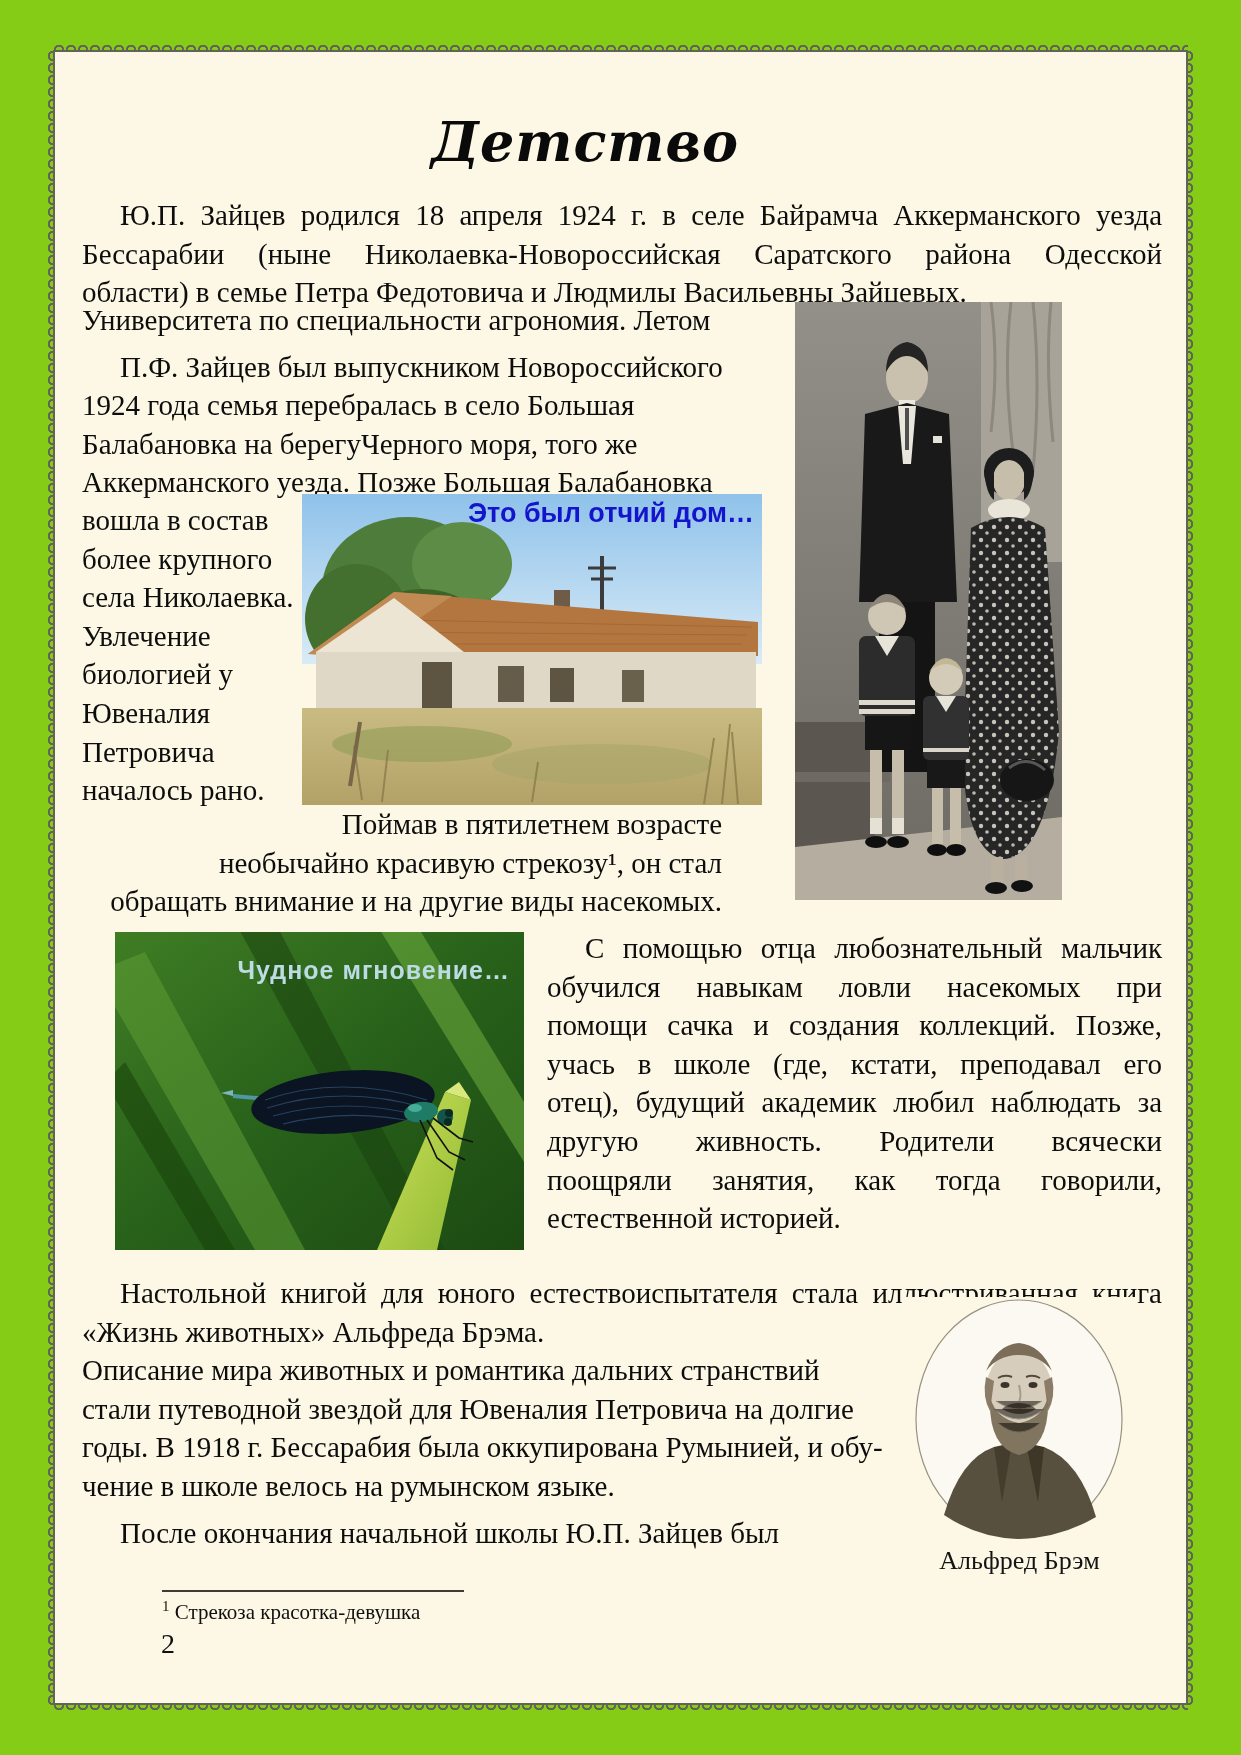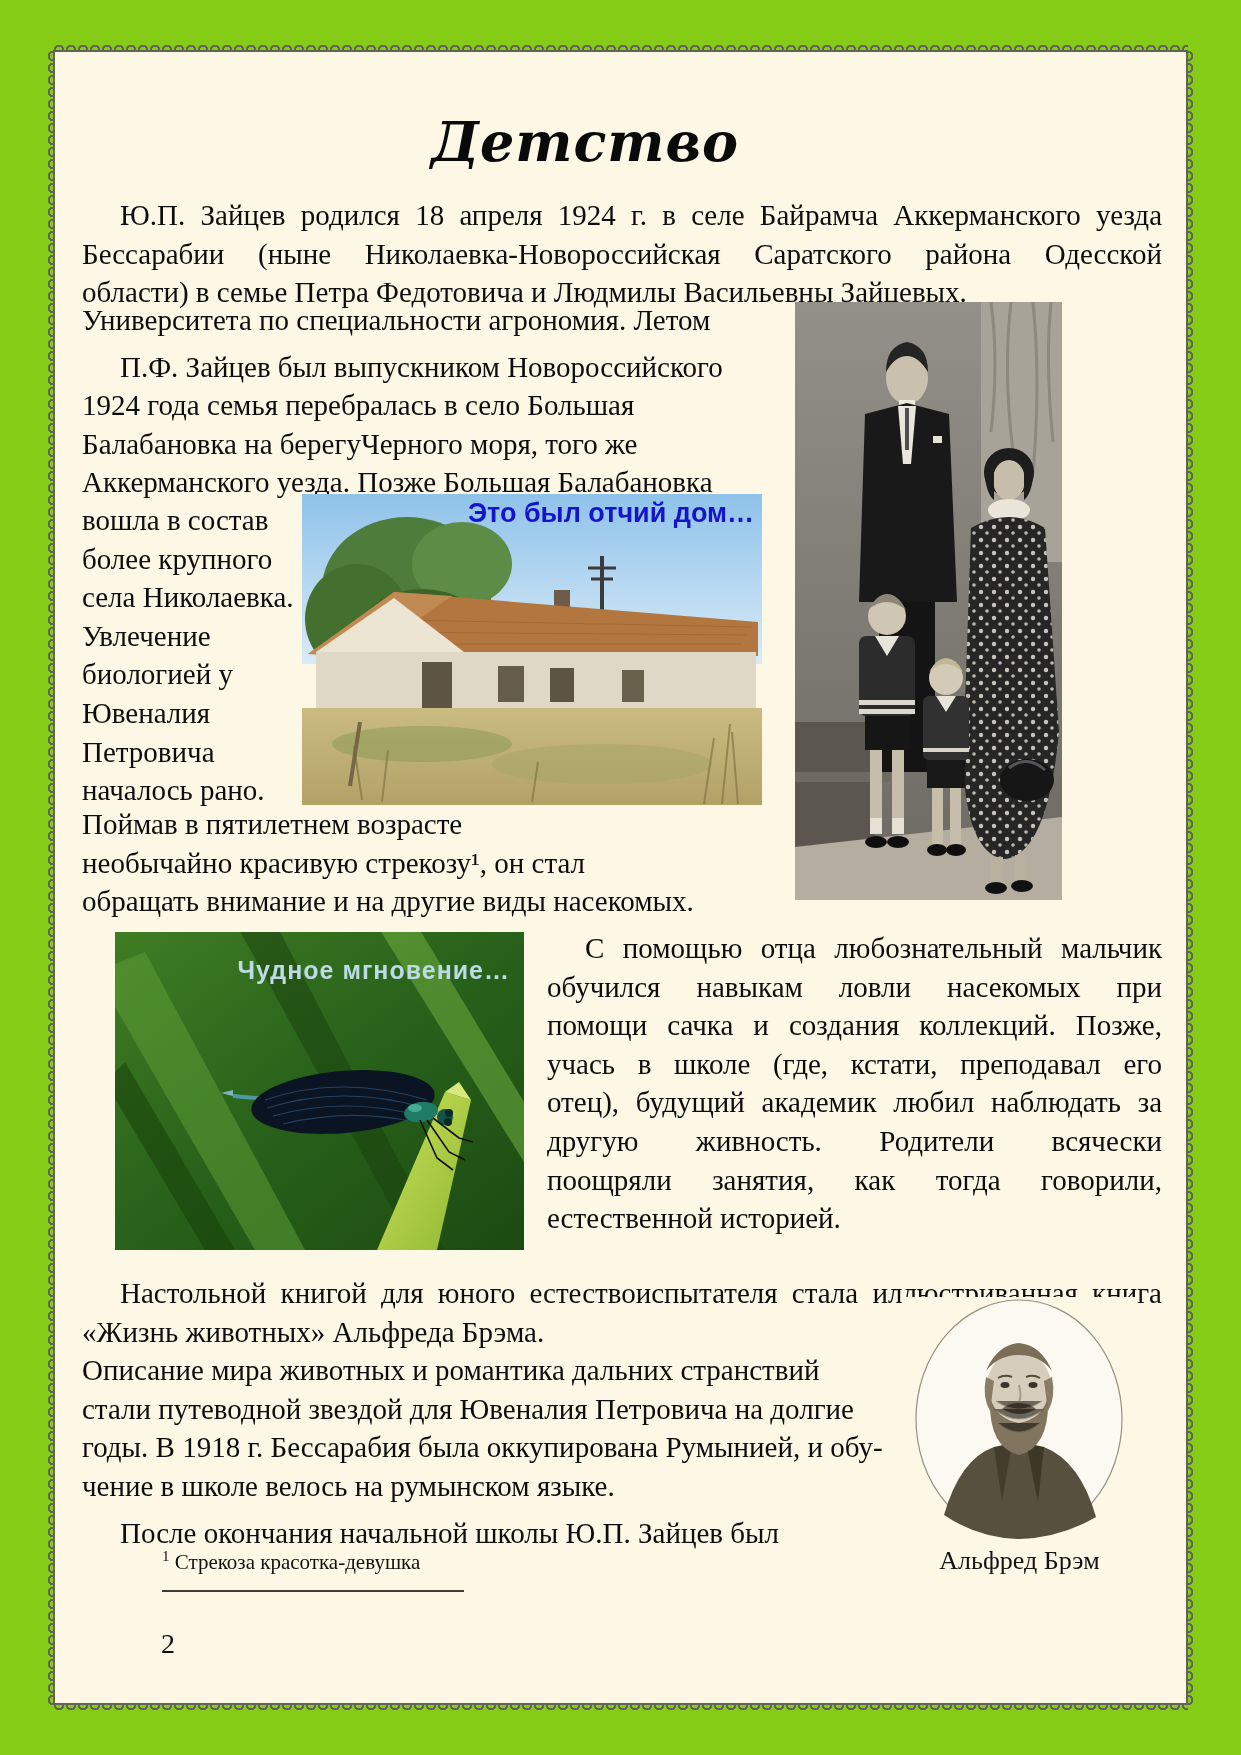--- a/index.html
+++ b/index.html
@@ -35,21 +35,21 @@
     position:absolute;font-family:"Liberation Sans", sans-serif;font-weight:700;
     white-space:nowrap;
   }
   .cap-house{top:4px;right:8px;font-size:27px;color:#1414cd;}
   .cap-dragonfly{top:24px;right:14px;font-size:25px;color:#bcdbe4;letter-spacing:1px;}
   .brehm-caption{
     position:absolute;left:847px;top:1494px;width:235px;text-align:center;
     font-size:26px;color:#141414;
   }
   .footnote-sep{position:absolute;left:107px;top:1538px;width:302px;border-top:2px solid #3c3c34;}
-  .footnote{position:absolute;left:107px;top:1498px;font-size:21px;color:#101010;}
+  .footnote{position:absolute;left:107px;top:1548px;font-size:21px;color:#101010;}
   .footnote sup{font-size:15px;vertical-align:super;line-height:0;}
   .page-number{position:absolute;left:106px;top:1576px;font-size:28px;color:#101010;}
 </style>
 </head>
 <body>
 
 <div class="canvas">
   <div class="frame">
     <div class="loops-top"></div>
     <div class="loops-bottom"></div>
@@ -76,21 +76,21 @@
       <div class="ln">вошла в состав</div>
       <div class="ln">более крупного</div>
       <div class="ln">села Николаевка.</div>
       <div class="ln">Увлечение</div>
       <div class="ln">биологией у</div>
       <div class="ln">Ювеналия</div>
       <div class="ln">Петровича</div>
       <div class="ln">началось рано.</div>
     </div>
 
-    <div class="para" style="left:27px;top:753px;width:640px;">
+    <div class="para" style="left:27px;top:753px;width:640px;text-align:right;">
       <div class="ln">Поймав в пятилетнем возрасте</div>
       <div class="ln">необычайно красивую стрекозу¹, он стал</div>
       <div class="ln">обращать внимание и на другие виды насекомых.</div>
     </div>
 
     <div class="para" style="left:492px;top:869px;width:615px;">
       <div class="ln just ind">С помощью отца любознательный мальчик</div>
       <div class="ln just">обучился навыкам ловли насекомых при</div>
       <div class="ln just">помощи сачка и создания коллекций. Позже,</div>
       <div class="ln just">учась в школе (где, кстати, преподавал его</div>

